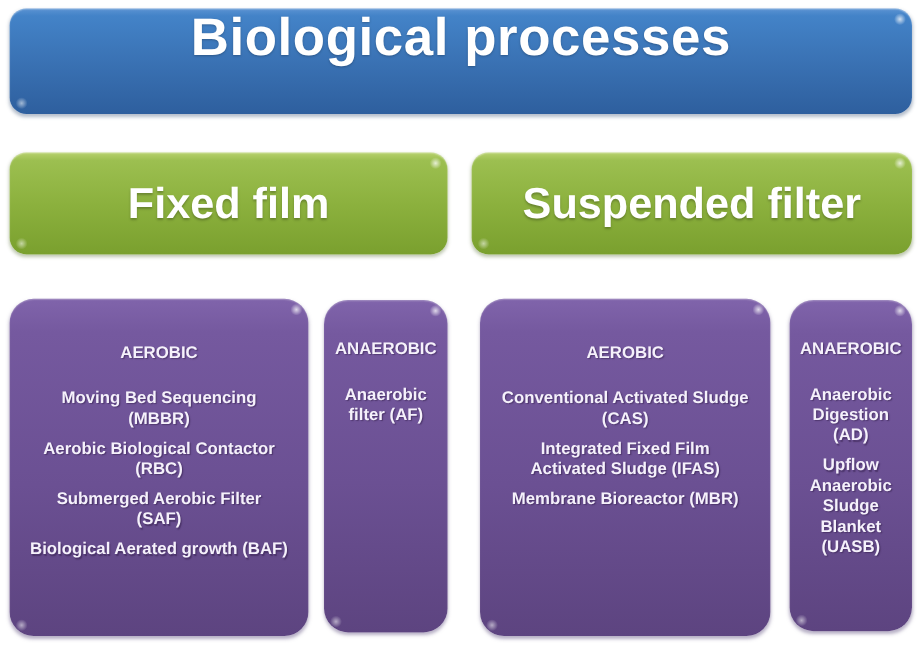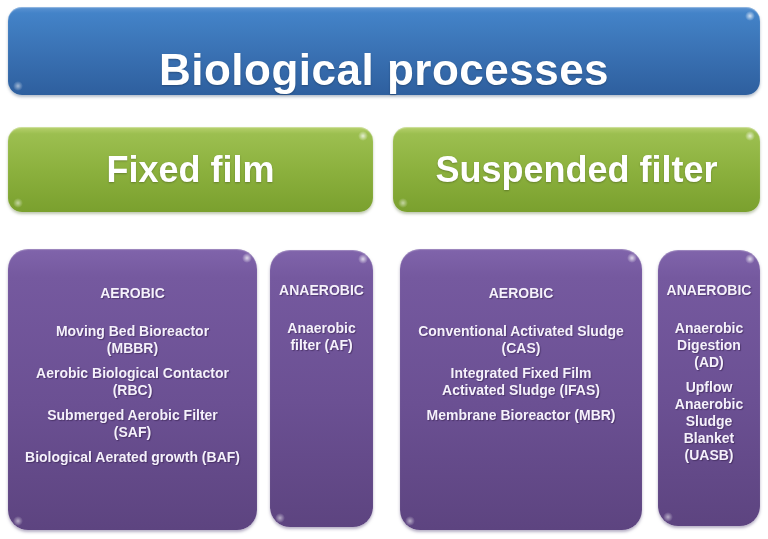--- a/index.html
+++ b/index.html
@@ -31,21 +31,21 @@
   }
   .glossy::after { 
     bottom: 4px; left: 5px;
     background: radial-gradient(circle at 50% 50%, rgba(255,255,255,0.55), rgba(255,255,255,0.0) 70%);
   }
 
   .title-box {
     left: 8px; top: 7px; width: 752px; height: 88px;
     background: linear-gradient(to bottom, #5b93d2 0%, #4383c8 7%, #3a72b4 50%, #2e5f9e 100%);
     box-shadow: 0 2px 3px rgba(90,110,140,0.45), inset 0 1px 1px rgba(255,255,255,0.35);
-    display: flex; align-items: flex-end; justify-content: center;
+    display: flex; align-items: flex-start; justify-content: center;
   }
   .title-text {
     font-size: 44px;
     font-weight: bold;
     letter-spacing: 0.5px;
     text-shadow: 0 1px 2px rgba(0,0,0,0.25);
   }
 
   .branch-box {
     top: 127px; height: 85px;
@@ -98,21 +98,21 @@
   <div class="box glossy branch-box branch-left">
     <span class="branch-text">Fixed film</span>
   </div>
 
   <div class="box glossy branch-box branch-right">
     <span class="branch-text">Suspended filter</span>
   </div>
 
   <div class="box glossy process-box pos-a1">
     <div class="process-heading">AEROBIC</div>
-    <div class="process-item">Moving Bed Bioreactor
+    <div class="process-item">Moving Bed Sequencing
 (MBBR)</div>
     <div class="process-item">Aerobic Biological Contactor
 (RBC)</div>
     <div class="process-item">Submerged  Aerobic Filter
 (SAF)</div>
     <div class="process-item">Biological Aerated growth (BAF)</div>
   </div>
 
   <div class="box glossy process-box pos-a2">
     <div class="process-heading">ANAEROBIC</div>

